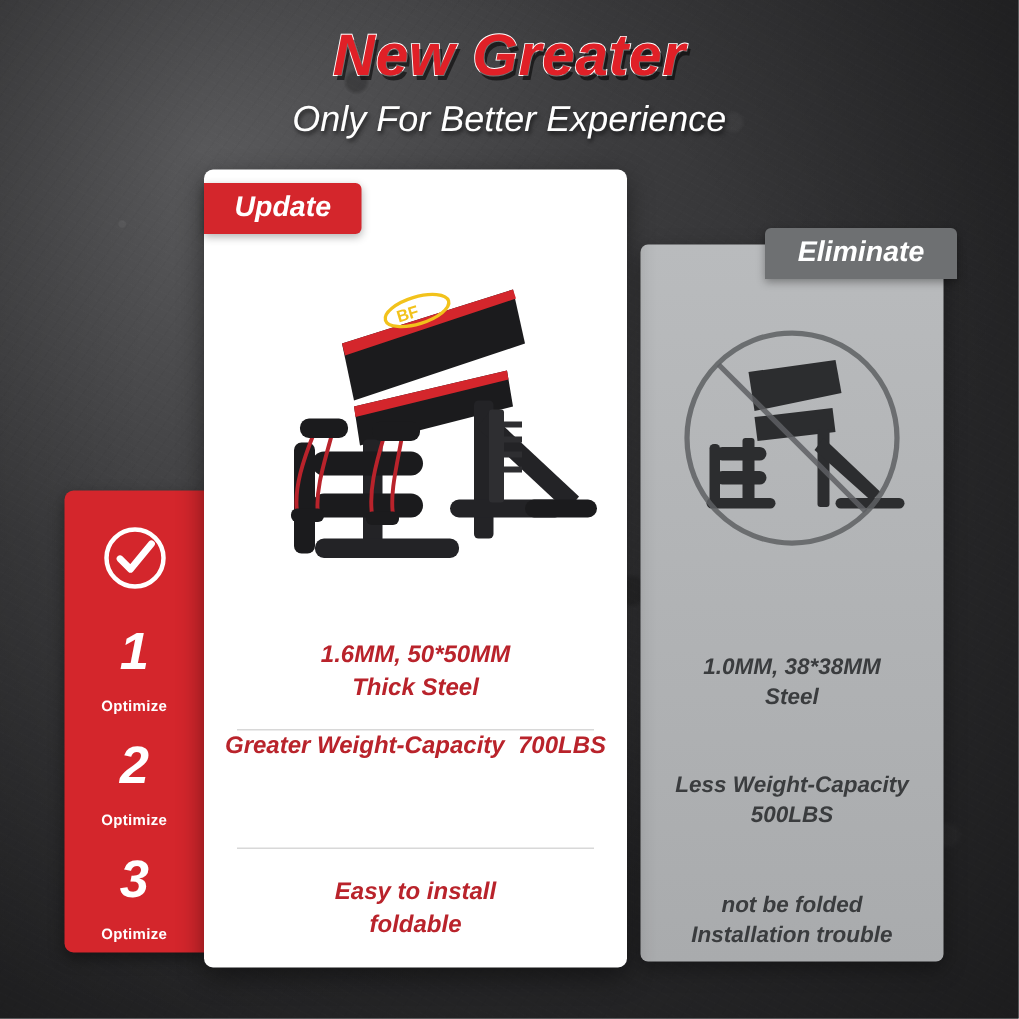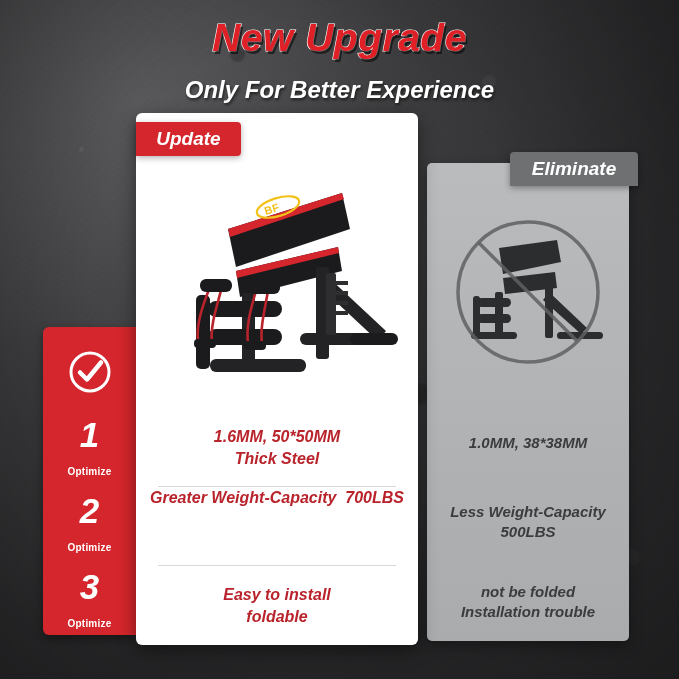--- a/index.html
+++ b/index.html
@@ -67,27 +67,27 @@
     font-weight: bold;
     color: #e02027;
     letter-spacing: 0.5px;
     -webkit-text-stroke: 1.2px #ffffff;
     paint-order: stroke fill;
     text-shadow: 2px 3px 0 rgba(0,0,0,0.55);
     line-height: 1.05;
   }
   .subhead {
     position: absolute;
-    top: 76px;
+    top: 66px;
     left: 0;
     width: 100%;
     text-align: center;
     font-size: 24px;
     font-style: italic;
-    font-weight: bold;
+    font-weight: normal;
     color: #ffffff;
     text-shadow: 1px 2px 3px rgba(0,0,0,0.6);
   }
 
   
   .numstrip {
     position: absolute;
     left: 43px;
     top: 327px;
     width: 93px;
@@ -155,21 +155,21 @@
   .right-img {
     position: absolute;
     left: 437px;
     top: 200px;
     width: 182px;
     height: 190px;
   }
   .right-rows {
     position: absolute;
     left: 427px;
-    top: 404px;
+    top: 416px;
     width: 202px;
   }
   .r-row {
     color: #3a3c3e;
     font-size: 15px;
     font-weight: bold;
     font-style: italic;
     text-align: center;
     line-height: 1.35;
     padding: 0 10px;
@@ -234,21 +234,21 @@
   }
 </style>
 </head>
 <body>
 
 <div class="poster">
   <div class="tex"></div>
   <div class="tex2"></div>
   <div class="vignette"></div>
 
-  <div class="headline">New Upgrade</div>
+  <div class="headline">New Greater</div>
   <div class="subhead">Only For Better Experience</div>
 
   <div class="numstrip">
     <div class="check-wrap">
       <svg width="46" height="46" viewBox="0 0 46 46" aria-hidden="true">
         <circle cx="23" cy="23" r="19" fill="none" stroke="#ffffff" stroke-width="3"></circle>
         <path d="M13 23.5 L20 30.5 L34 13.5" fill="none" stroke="#ffffff" stroke-width="4.5" stroke-linecap="round" stroke-linejoin="round"></path>
       </svg>
     </div>
 
@@ -292,20 +292,21 @@
       <g>
         <circle cx="91" cy="92" r="70" fill="none" stroke="#5e6063" stroke-width="3.5" opacity="0.85"></circle>
         <line x1="42" y1="43" x2="140" y2="141" stroke="#5e6063" stroke-width="3.5" opacity="0.85"></line>
       </g>
     </svg>
   </div>
 
   <div class="right-rows">
     <div class="r-row" style="height:78px;display:flex;flex-direction:column;justify-content:center">
       <span>1.0MM, 38*38MM</span>
+      <span>Steel</span>
     </div>
     <div class="r-row" style="height:80px;display:flex;flex-direction:column;justify-content:center">
       <span>Less Weight-Capacity</span>
       <span>500LBS</span>
     </div>
     <div class="r-row" style="height:80px;display:flex;flex-direction:column;justify-content:center">
       <span>not be folded</span>
       <span>Installation trouble</span>
     </div>
   </div>

